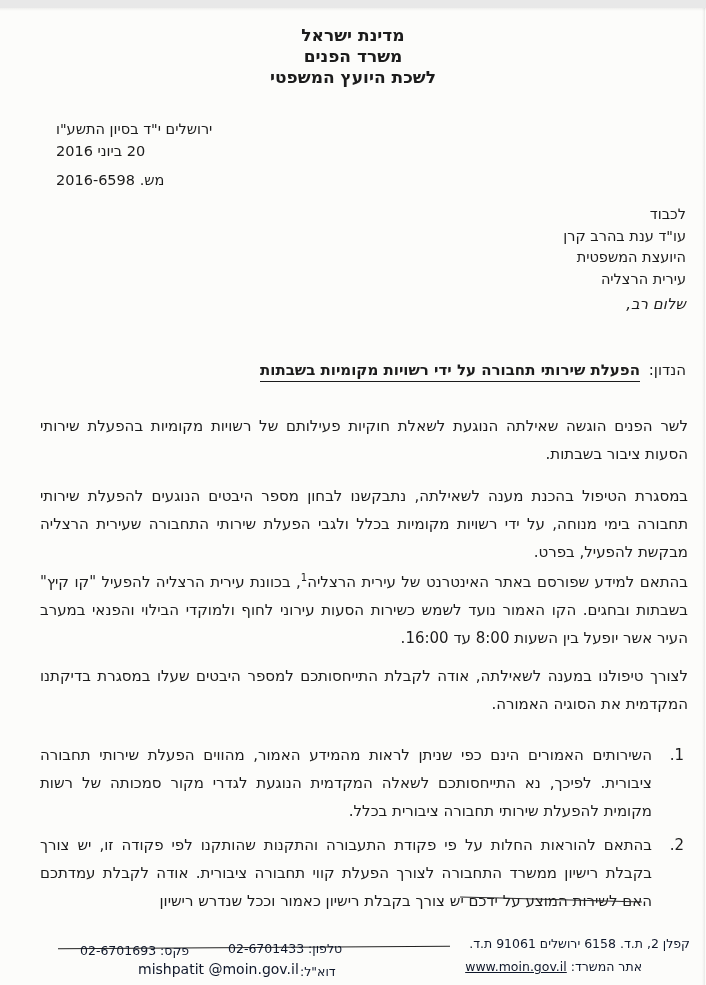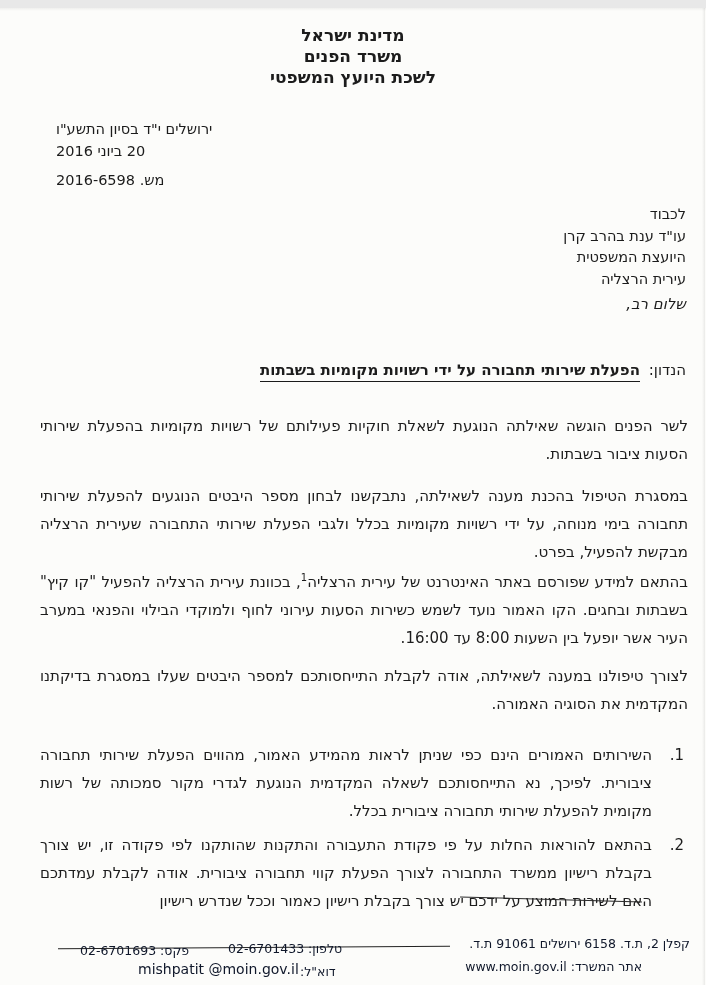--- a/index.html
+++ b/index.html
@@ -47,21 +47,21 @@
   .list-item{position:relative;padding-right:36px;margin-bottom:6px;font-size:15px;line-height:28px;text-align:justify;}
   .list-marker{position:absolute;right:4px;top:0;}
   .fn-sep{position:absolute;top:891px;right:64px;width:182px;height:0;border-top:1.5px solid #2a2a2a;transform:rotate(1.6deg);}
   .footnote{position:absolute;top:904px;right:66px;font-size:11.5px;color:#161616;}
   .footnote .url{text-decoration:underline;}
   .fn-num{font-size:9px;vertical-align:super;margin-left:3px;}
   .footer-rule{position:absolute;top:939px;left:58px;width:392px;height:0;border-top:1.5px solid #222;transform:rotate(-0.4deg);}
   .ft{position:absolute;font-size:12.5px;color:#0f172a;white-space:nowrap;}
   .ft-address{top:928px;right:16px;}
   .ft-site{top:951px;right:64px;}
-  .ft-site .url{}
+  .ft-site .url{text-decoration:underline;}
   .ft-phone{top:933px;left:228px;direction:rtl;}
   .ft-fax{top:935px;left:80px;direction:rtl;}
   .ft-email-label{top:956px;left:300px;}
   .ft-email{top:953px;left:138px;font-size:14px;direction:ltr;}
   .ltr{direction:ltr;unicode-bidi:embed;}
 </style>
 </head>
 <body>
 
 <div class="page">

